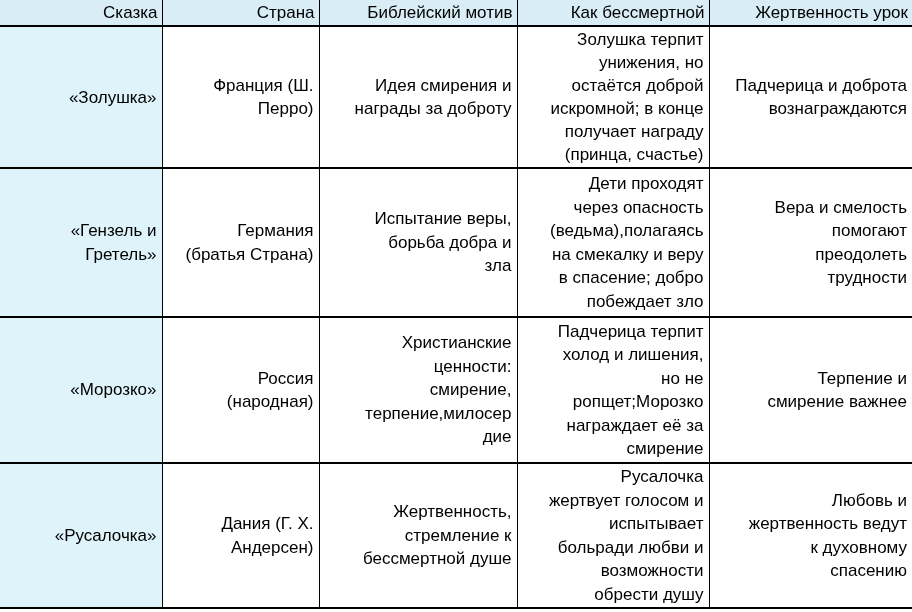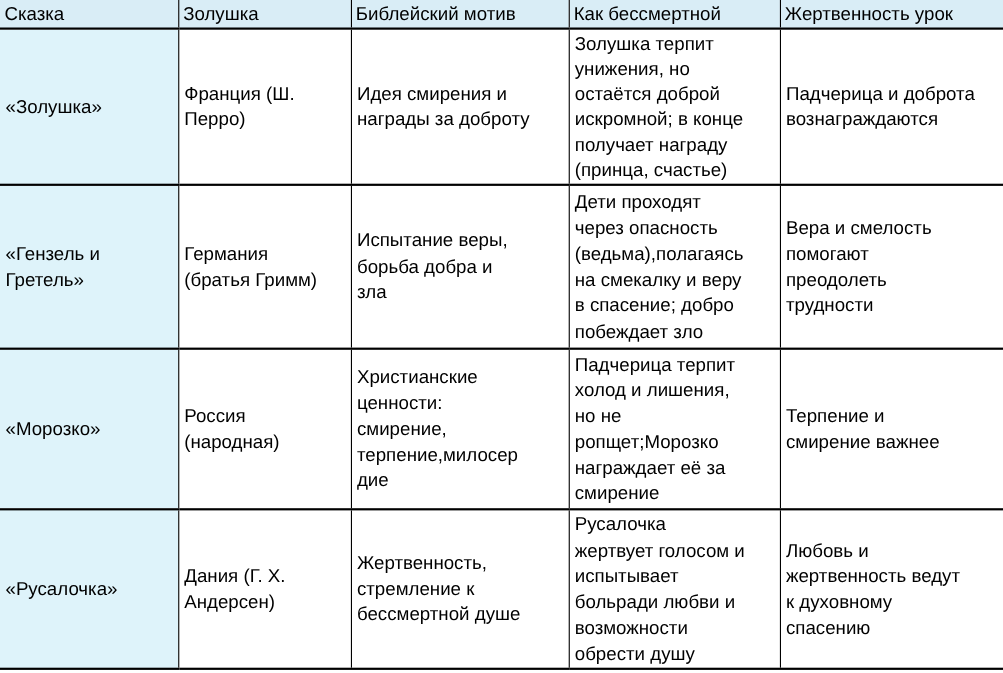--- a/index.html
+++ b/index.html
@@ -17,21 +17,21 @@
   table.fairy-table {
     border-collapse: collapse;
     table-layout: fixed;
     width: 912px;
   }
   .fairy-table th,
   .fairy-table td {
     border-left: 1px solid var(--border-color, #000000);
     border-bottom: 2px solid var(--border-color, #000000);
     padding: 1px 5px;
-    text-align: left;
+    text-align: right;
     vertical-align: middle;
     white-space: pre-line;
     font-size: 17px;
     line-height: 23.5px;
     font-weight: normal;
     overflow: hidden;
     box-sizing: border-box;
   }
   .fairy-table th:first-child,
   .fairy-table td:first-child {
@@ -58,21 +58,21 @@
   <colgroup>
     <col style="width:162px">
     <col style="width:157px">
     <col style="width:198px">
     <col style="width:192px">
     <col style="width:203px">
   </colgroup>
   <thead>
     <tr>
       <th>Сказка</th>
-      <th>Золушка</th>
+      <th>Страна</th>
       <th>Библейский мотив</th>
       <th>Как бессмертной</th>
       <th>Жертвенность урок</th>
     </tr>
   </thead>
   <tbody>
     <tr class="serif-row" style="height:142px">
       <td>«Золушка»</td>
       <td>Франция (Ш.
 Перро)</td>
@@ -84,21 +84,21 @@
 искромной; в конце
 получает награду
 (принца, счастье)</td>
       <td>Падчерица и доброта
 вознаграждаются</td>
     </tr>
     <tr style="height:149px">
       <td>«Гензель и
 Гретель»</td>
       <td>Германия
-(братья Гримм)</td>
+(братья Страна)</td>
       <td>Испытание веры,
 борьба добра и
 зла</td>
       <td>Дети проходят
 через опасность
 (ведьма),полагаясь
 на смекалку и веру
 в спасение; добро
 побеждает зло</td>
       <td>Вера и смелость

